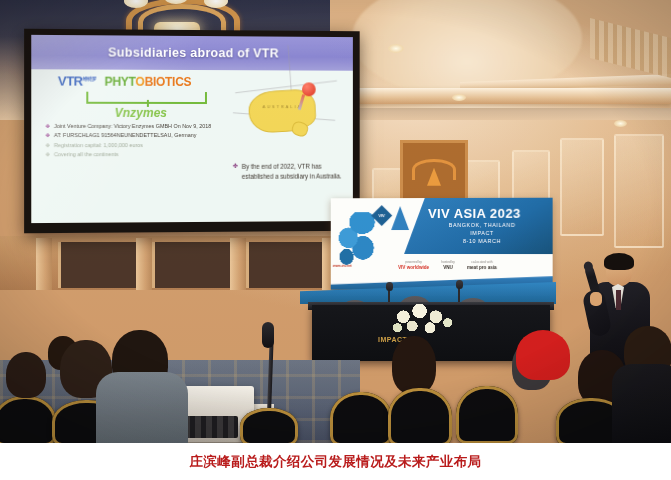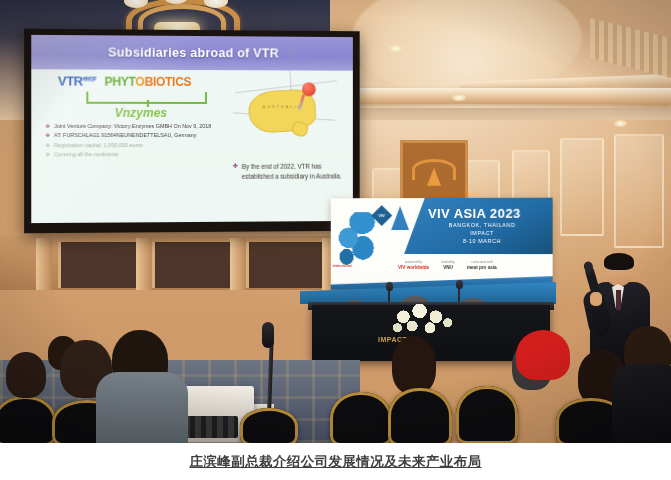--- a/index.html
+++ b/index.html
@@ -396,21 +396,21 @@
     mix-blend-mode:overlay;
   }
 
   
   .caption-area{
     position:absolute;left:0;top:443px;width:671px;height:37px;background:#fff;
     display:flex;align-items:center;justify-content:center;
   }
   .caption{
     font-family:"DejaVu Sans","Liberation Sans",sans-serif;
-    font-size:13.5px;font-weight:bold;color:#404040;letter-spacing:.4px;text-decoration:underline;
+    font-size:13.5px;font-weight:bold;color:#b91c1c;letter-spacing:.4px;
   }
 </style>
 </head>
 <body>
 
 <div class="page">
 
   <div class="photo">
 
     <div class="wall-base"></div>

